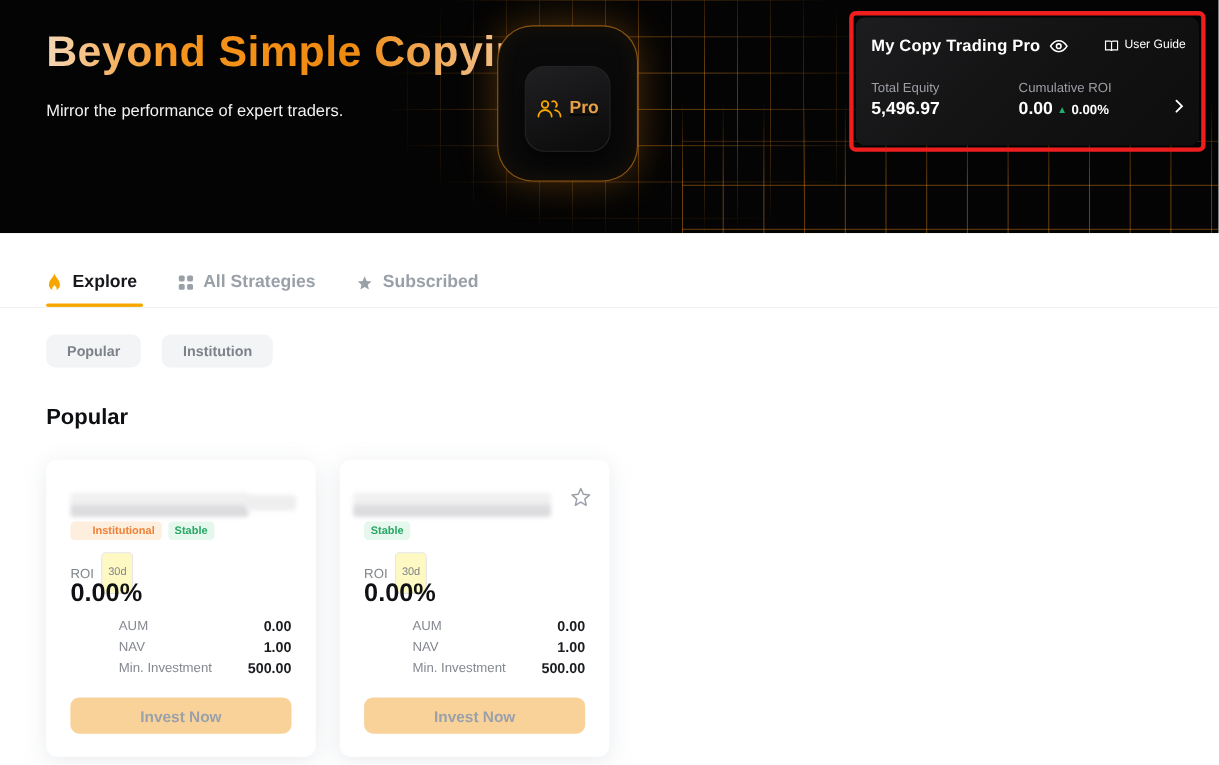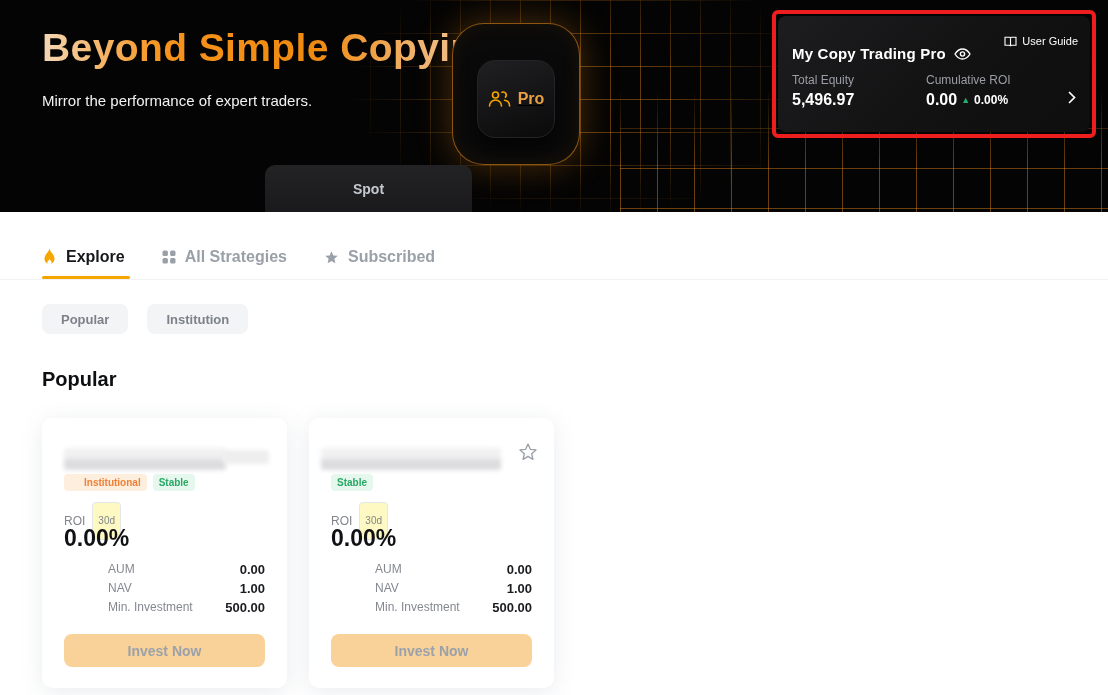--- a/index.html
+++ b/index.html
@@ -32,21 +32,21 @@
     box-shadow:0 0 36px rgba(247,147,26,.30), inset 0 0 20px rgba(247,147,26,.07);}
   .pro-inner{position:absolute;left:24px;top:36px;width:78px;height:78px;border-radius:18px;
     background:linear-gradient(160deg,#202022,#0a0a0b);border:1px solid #242428;box-sizing:border-box;
     box-shadow:0 10px 18px rgba(0,0,0,.65);
     display:flex;align-items:center;justify-content:center;gap:6px;text-decoration:underline;}
   .pro-label{font-size:16px;font-weight:600;color:#e99f44;}
 
   
   .equity-panel{position:absolute;left:778px;top:16px;width:312px;height:116px;border-radius:8px;
     background:linear-gradient(135deg,#1d1d1f 0%,#121213 55%,#0e0e0f 100%);}
-  .panel-title-row{position:absolute;left:14px;top:29px;display:flex;align-items:center;gap:8px;}
+  .panel-title-row{position:absolute;left:14px;top:17px;display:flex;align-items:center;gap:8px;}
   .panel-title{font-size:15px;font-weight:700;color:#fff;letter-spacing:.2px;}
   .user-guide{position:absolute;right:12px;top:19px;display:flex;align-items:center;gap:5px;
     font-size:11px;color:#fff;cursor:pointer;padding-left:36px;}
   .stat{position:absolute;top:57px;}
   .stat-te{left:14px;} .stat-roi{left:148px;}
   .stat-label{display:block;font-size:12px;color:#9b9ea4;}
   .stat-value{display:block;margin-top:4px;font-size:16px;font-weight:700;color:#fff;}
   .roi-valrow{display:flex;align-items:center;gap:4px;margin-top:4px;}
   .roi-valrow .stat-value{margin-top:0;}
   .tri{font-size:9px;color:#20b26c;line-height:1;}
@@ -163,21 +163,20 @@
       </div>
       <span class="chev">
         <svg width="8" height="13" viewBox="0 0 8 13" fill="none" stroke="#fff" stroke-width="1.7" stroke-linecap="round">
           <path d="M1.5 1.5 L6.5 6.5 L1.5 11.5"></path>
         </svg>
       </span>
     </section>
 
     <div class="annotation-box"></div>
 
-    <div class="tab tab-spot">Spot</div>
   </div>
 
   <div class="content">
 
     <div class="strategy-tabs">
       <div class="stab active">
         <span style="line-height:0;">
           <svg width="15" height="18" viewBox="0 0 15 18">
             <path d="M7.5 0.5 C8 4 12.5 6.2 12.5 11 a5 5 0 0 1 -10 0 C2.5 6.2 7 4 7.5 0.5 Z" fill="#f7a600"></path>
             <path d="M7.5 16.4 c-2 0 -2.8 -2.2 -1.3 -3.6 c0.55 -0.5 1 -1.1 1.3 -1.9 c0.3 0.8 0.75 1.4 1.3 1.9 c1.5 1.4 0.7 3.6 -1.3 3.6 Z" fill="#fff"></path>

